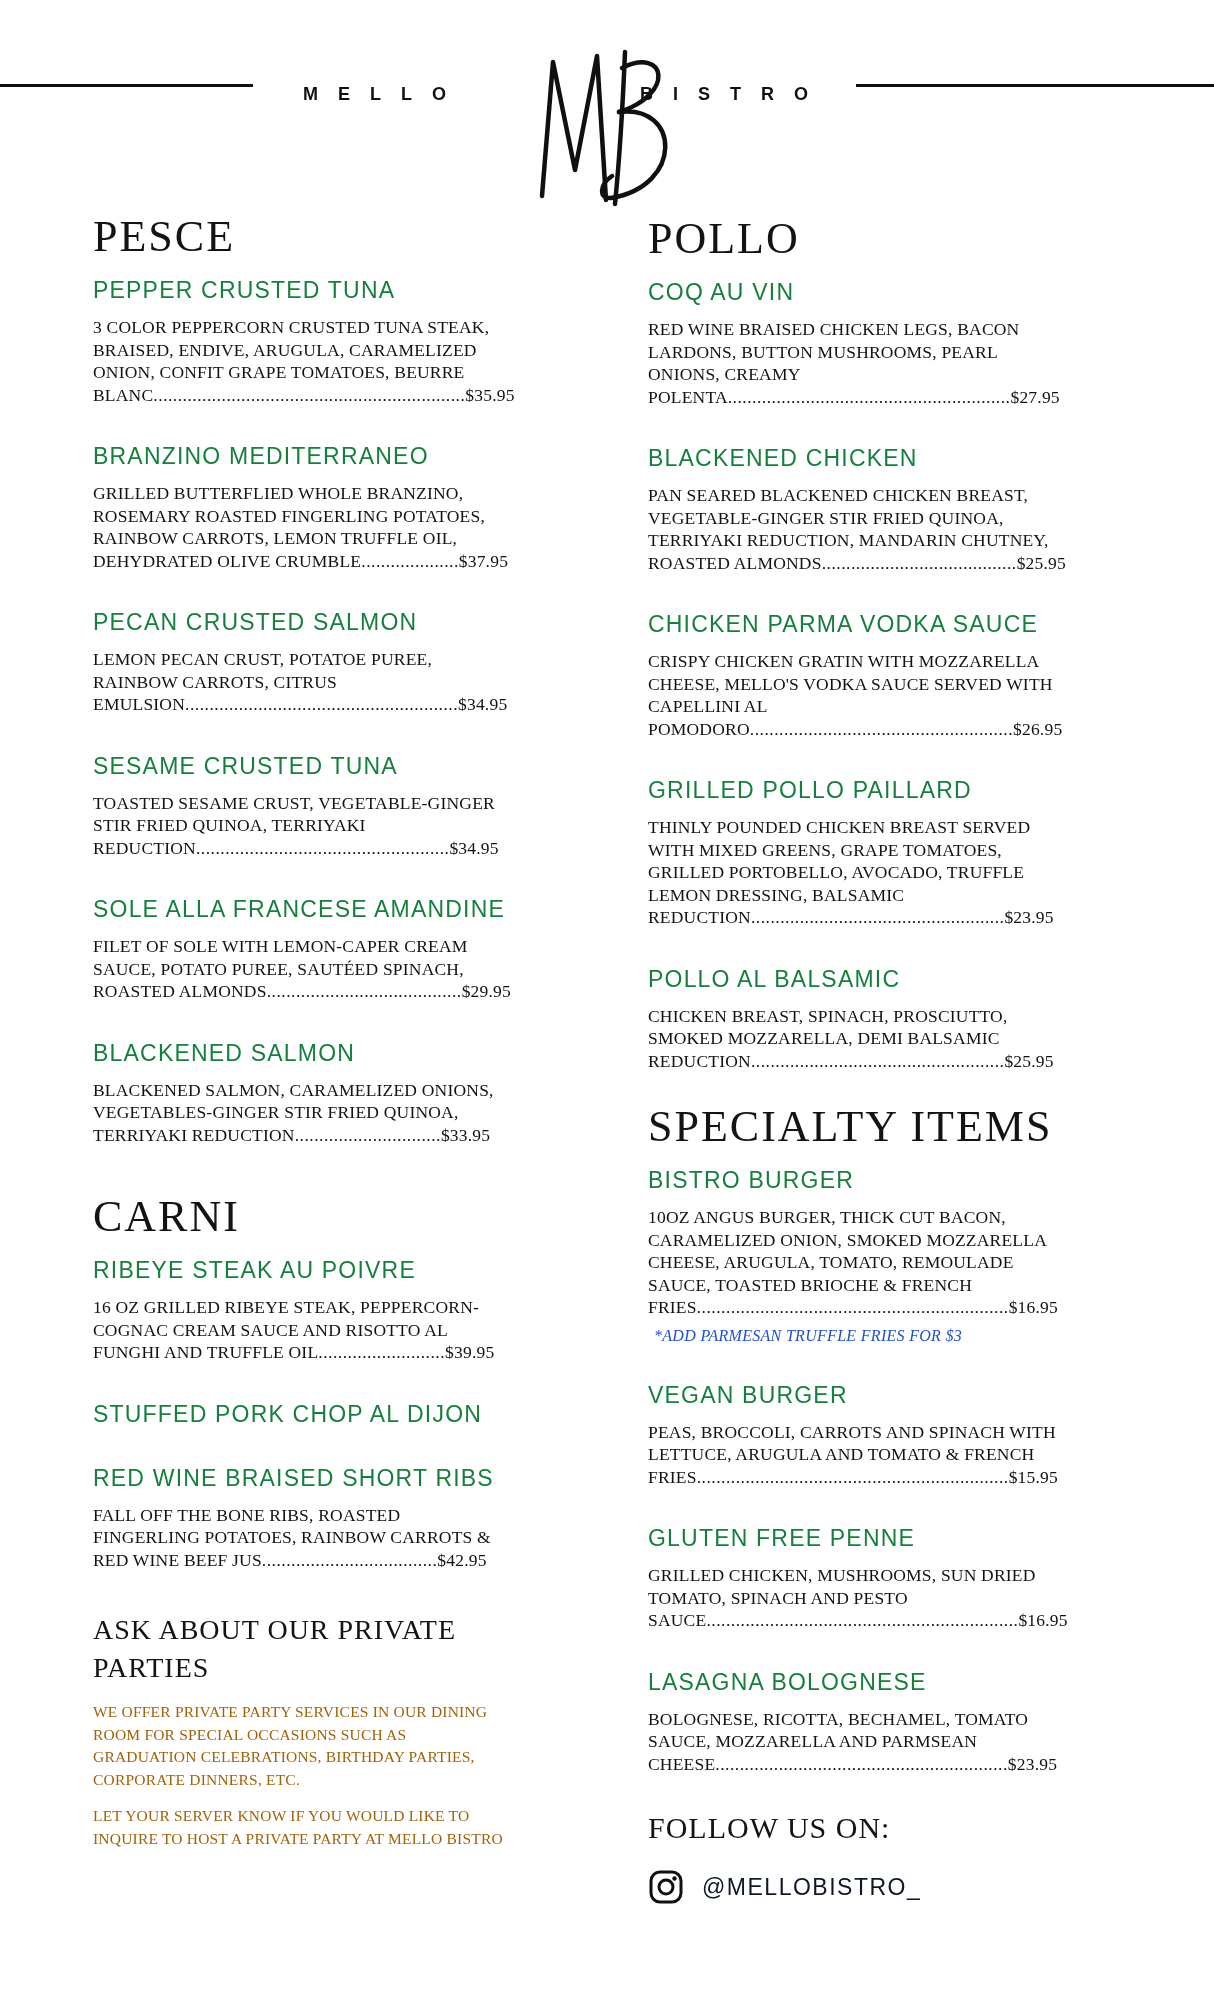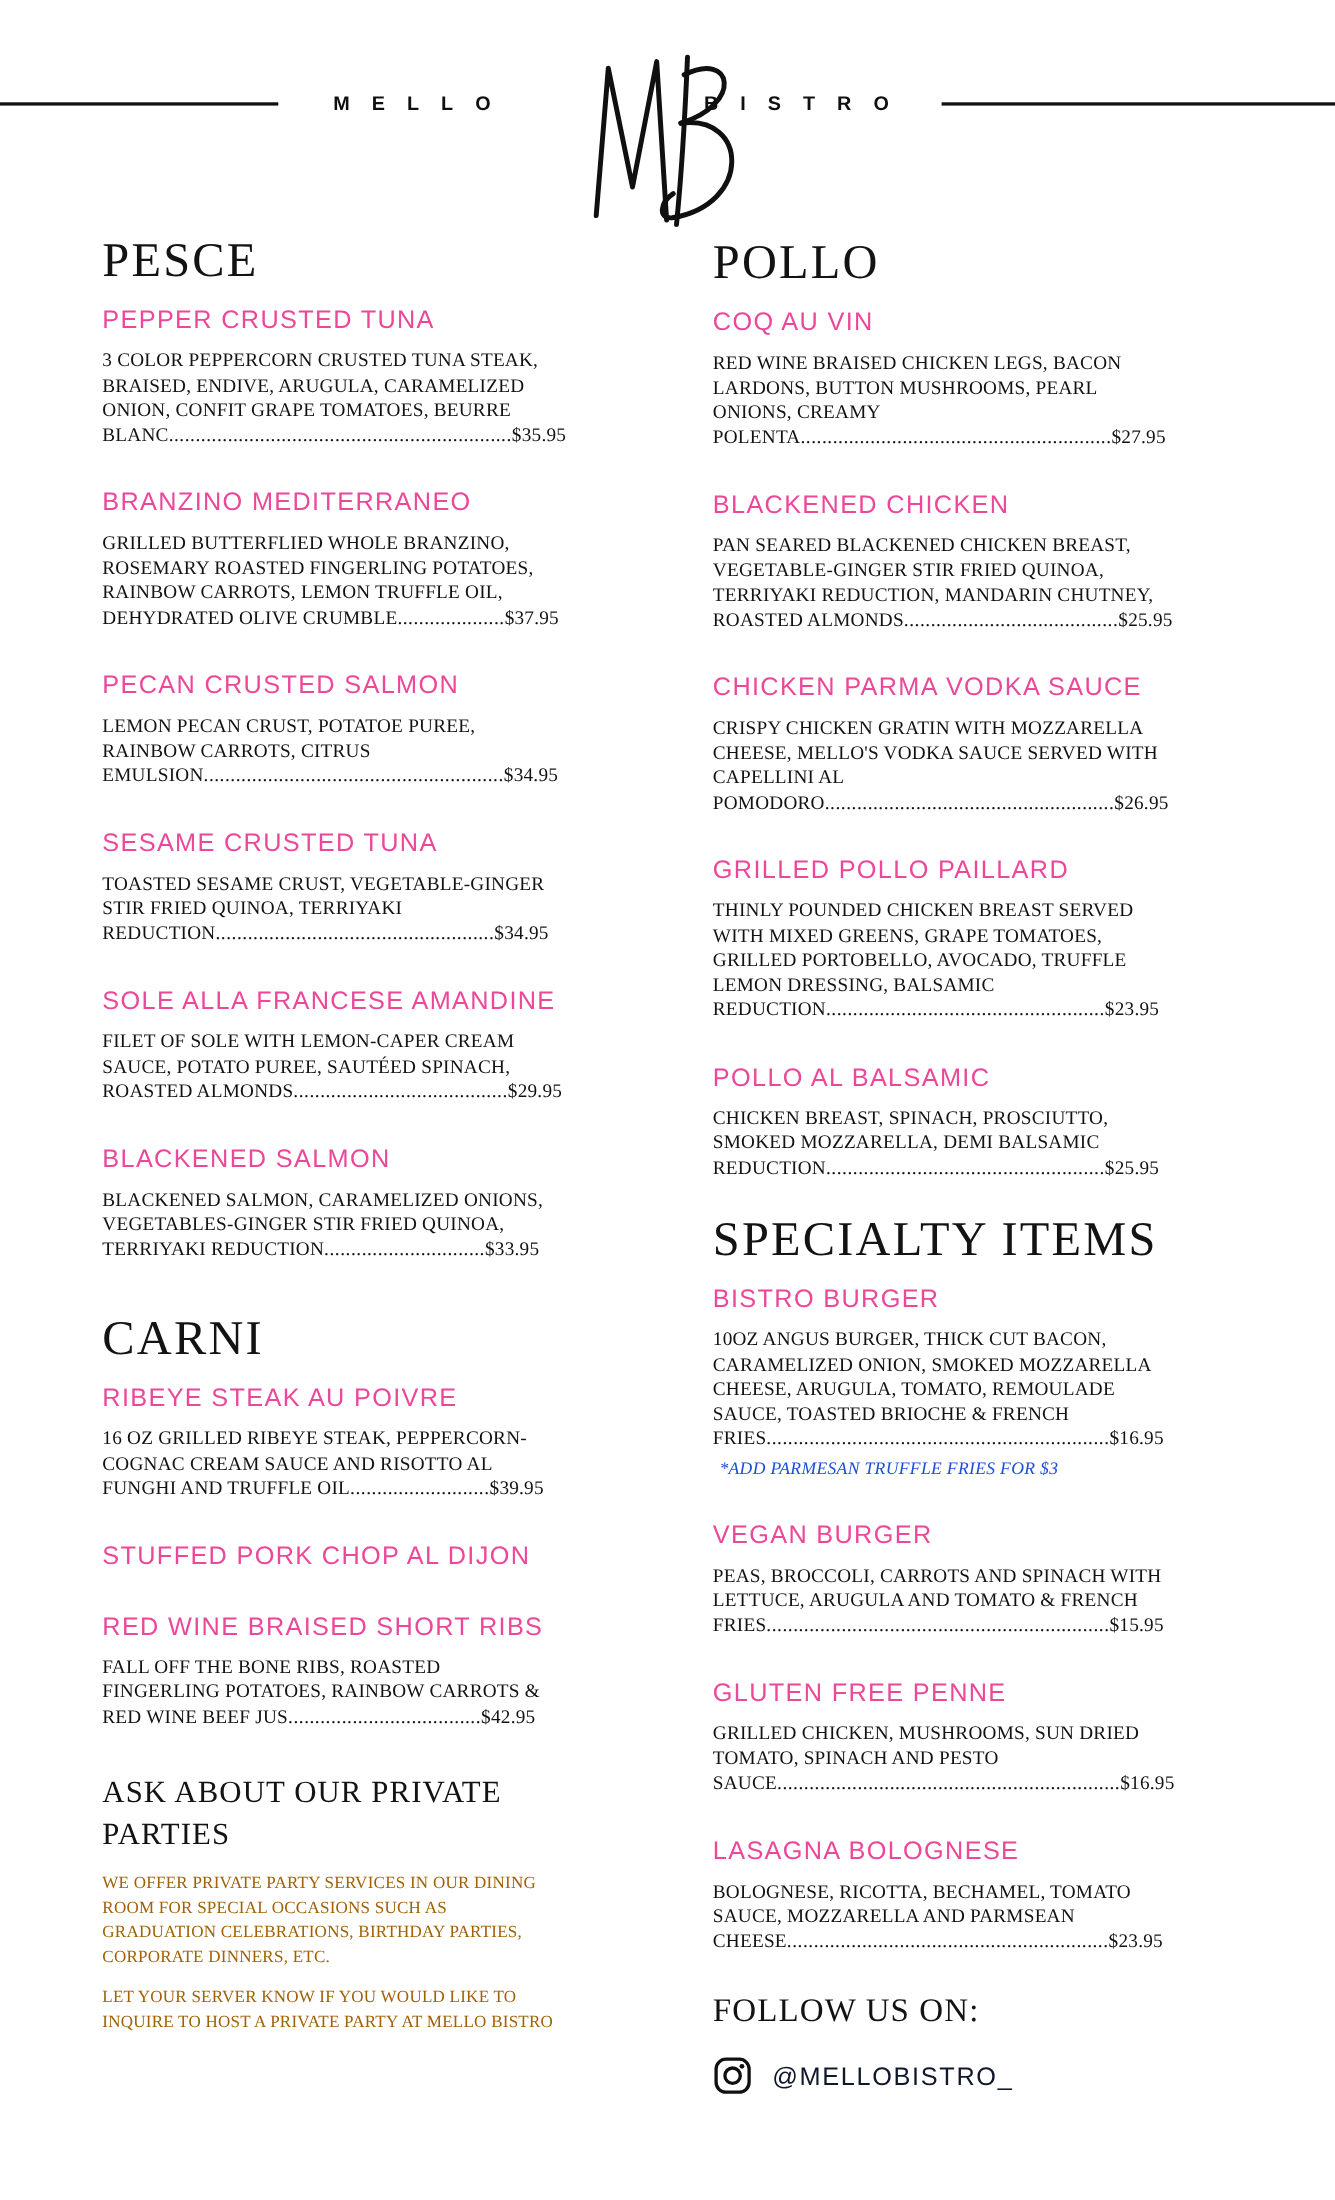--- a/index.html
+++ b/index.html
@@ -1,20 +1,20 @@
 <!DOCTYPE html>
 <html><head>
 <meta charset="utf-8">
 <style>
   html,body{margin:0;padding:0;}
   body{width:1214px;height:2000px;position:relative;background:#ffffff;color:#111;
        font-family:"Liberation Serif",serif;overflow:hidden;}
 
   
-  .header-row{position:absolute;top:84px;left:0;width:1214px;display:flex;align-items:center;}
+  .header-row{position:absolute;top:84px;left:0;width:1214px;display:flex;}
   .rule{border-top:3px solid #101010;height:0;}
   .rule-left{width:253px;}
   .rule-right{flex:1;}
   .brand{font-family:"Liberation Sans",sans-serif;font-size:18px;font-weight:700;
          letter-spacing:20px;color:#101010;white-space:nowrap;}
   .brand-left{margin:0 10px 0 50px;}
   .brand-right{margin:0 28px 0 6px;}
   .mono-spacer{width:158px;height:10px;}
   .monogram{position:absolute;left:50%;top:42px;transform:translateX(-50%);}
 
@@ -24,21 +24,21 @@
   .col-right{left:648px;top:214px;}
 
   .section-title{font-family:"Liberation Serif",serif;font-weight:400;font-size:44px;
                  line-height:50px;letter-spacing:2px;margin:0 0 14px;white-space:nowrap;color:#131313;}
   .sections > section + section{margin-top:46px;}
   #right-sections > section + section{margin-top:30px;}
 
   .menu-item{margin-top:36px;}
   .menu-item.first{margin-top:0;}
   .dish-name{font-family:"Liberation Sans",sans-serif;font-weight:400;font-size:23px;
-             line-height:28px;letter-spacing:1.2px;margin:0 0 12px;white-space:nowrap;color:#ec4899;}
+             line-height:28px;letter-spacing:1.2px;margin:0 0 12px;white-space:nowrap;color:#15803d;}
   .dish-desc{font-size:17.5px;line-height:22.5px;letter-spacing:0.2px;margin:0;color:#121212;}
   .leader{word-break:break-all;letter-spacing:0.5px;}
   .dish-note{font-style:italic;font-size:16px;letter-spacing:0.3px;margin:8px 0 0 6px;color:#1d4ed8;}
 
   
   .subtitle{font-size:28px;line-height:38px;letter-spacing:1px;font-weight:400;
             margin:40px 0 0;color:#131313;}
   .para{font-size:15.5px;line-height:22.5px;letter-spacing:0.2px;margin:14px 0 0;color:#a16207;}
 
   

